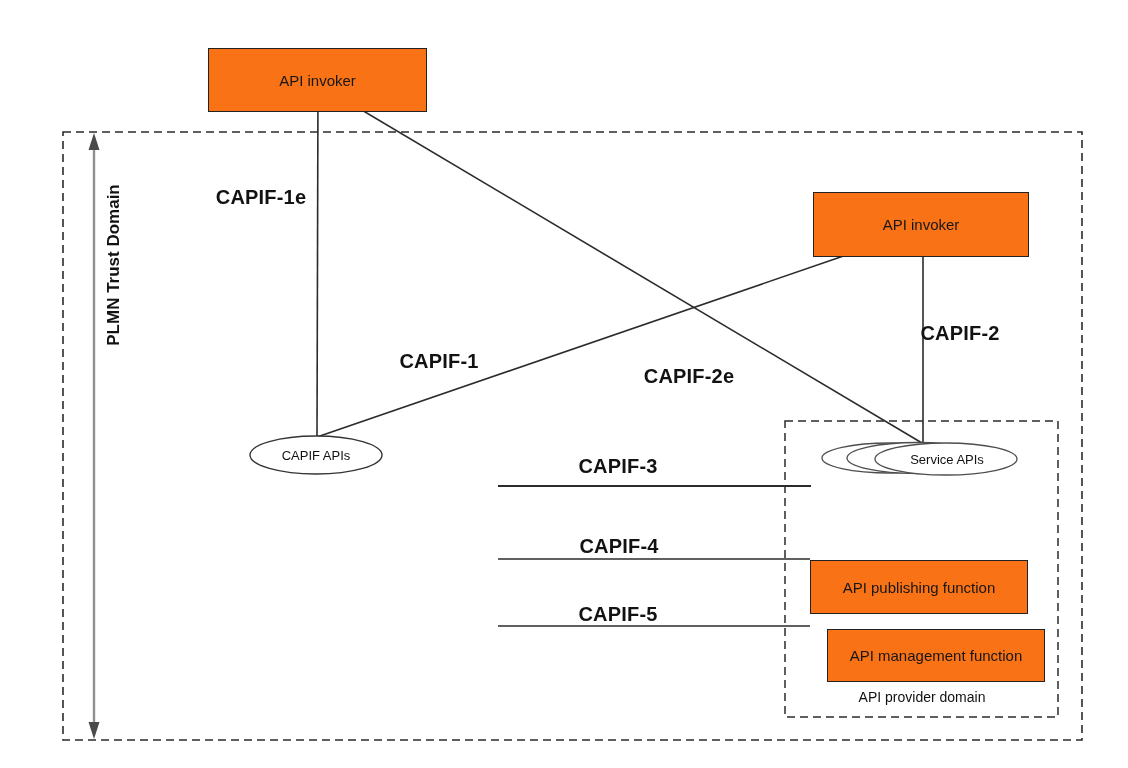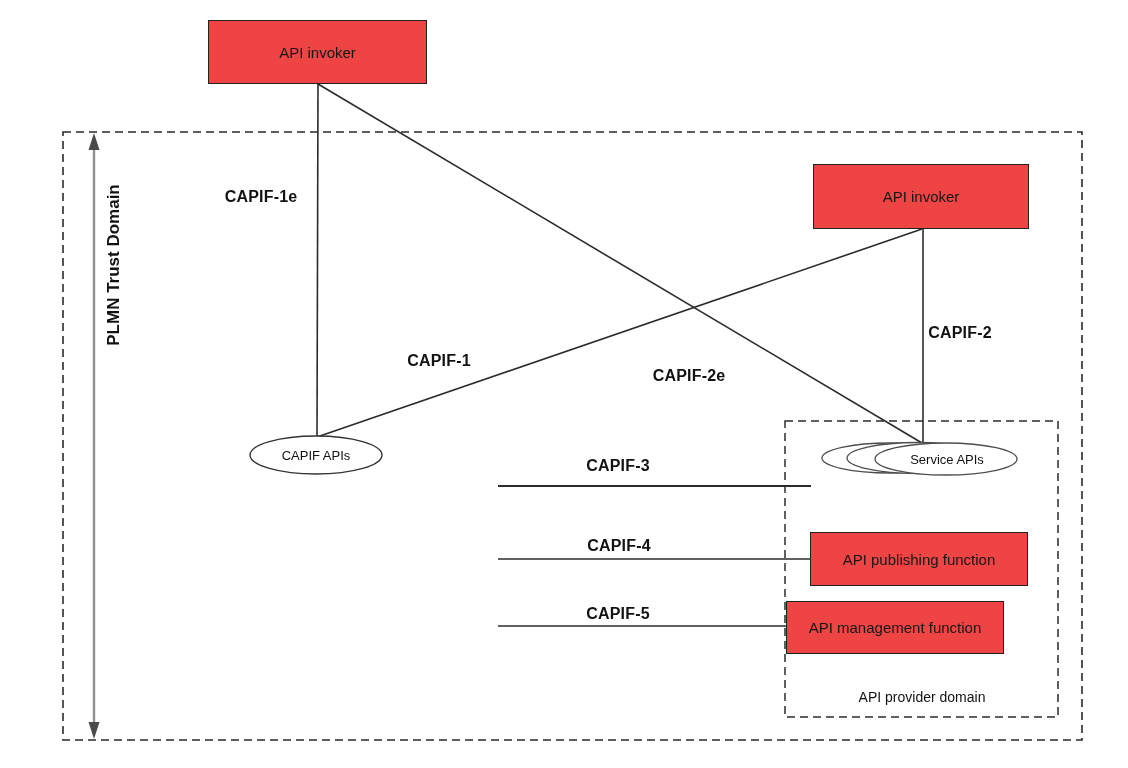--- a/index.html
+++ b/index.html
@@ -4,26 +4,26 @@
 <style>
   html,body{margin:0;padding:0;background:#ffffff;}
   #stage{
     position:relative;width:1128px;height:768px;background:#ffffff;
     font-family:"Liberation Sans", sans-serif;color:#161616;overflow:hidden;
   }
   svg.layer{position:absolute;left:0;top:0;width:1128px;height:768px;}
   .under{z-index:1;}
   .over{z-index:3;}
   .node{
-    position:absolute;z-index:2;background:#ef4444;border:1.6px solid #222222;
+    position:absolute;z-index:2;background:#f97316;border:1.6px solid #222222;
     display:flex;align-items:center;justify-content:center;text-align:center;
-    font-size:15px;color:#161616;box-sizing:border-box;
+    font-size:15px;color:#161616;box-sizing:border-box;margin-top:28px;
   }
   .label{position:absolute;z-index:4;transform:translate(-50%,-50%);white-space:nowrap;color:#121212;}
-  .edge-label{font-size:16px;font-weight:bold;letter-spacing:.2px;}
+  .edge-label{font-size:20px;font-weight:bold;letter-spacing:.2px;}
   .ellipse-label{font-size:13px;}
   .big-label{font-size:20px;}
   .domain-label{font-size:14px;}
   .rotated{transform:translate(-50%,-50%) rotate(-90deg);font-size:17px;font-weight:600;}
 </style>
 </head>
 <body>
 
 <div id="stage">
 
@@ -53,21 +53,21 @@
   </svg>
 
   <div class="node" style="left:208px;top:20px;width:219px;height:64px;">API invoker</div>
 
   <div class="node" style="left:813px;top:164px;width:216px;height:65px;">API invoker</div>
 
 
 
   <div class="node" style="left:810px;top:532px;width:218px;height:54px;">API publishing function</div>
 
-  <div class="node" style="left:786px;top:601px;width:218px;height:53px;">API management function</div>
+  <div class="node" style="left:827px;top:601px;width:218px;height:53px;">API management function</div>
 
   <svg class="layer over" viewBox="0 0 1128 768">
     <ellipse cx="890" cy="458" rx="68" ry="15" fill="#ffffff" stroke="#4d4d4d" stroke-width="1.3"></ellipse>
     <ellipse cx="917" cy="458" rx="70" ry="15.5" fill="#ffffff" stroke="#4d4d4d" stroke-width="1.3"></ellipse>
     <ellipse cx="946" cy="459" rx="71" ry="16" fill="#ffffff" stroke="#4d4d4d" stroke-width="1.3"></ellipse>
     <ellipse cx="316" cy="455" rx="66" ry="19" fill="#ffffff" stroke="#333333" stroke-width="1.4"></ellipse>
   </svg>
 
   <div class="label ellipse-label" style="left:316px;top:455px;">CAPIF APIs</div>
 

